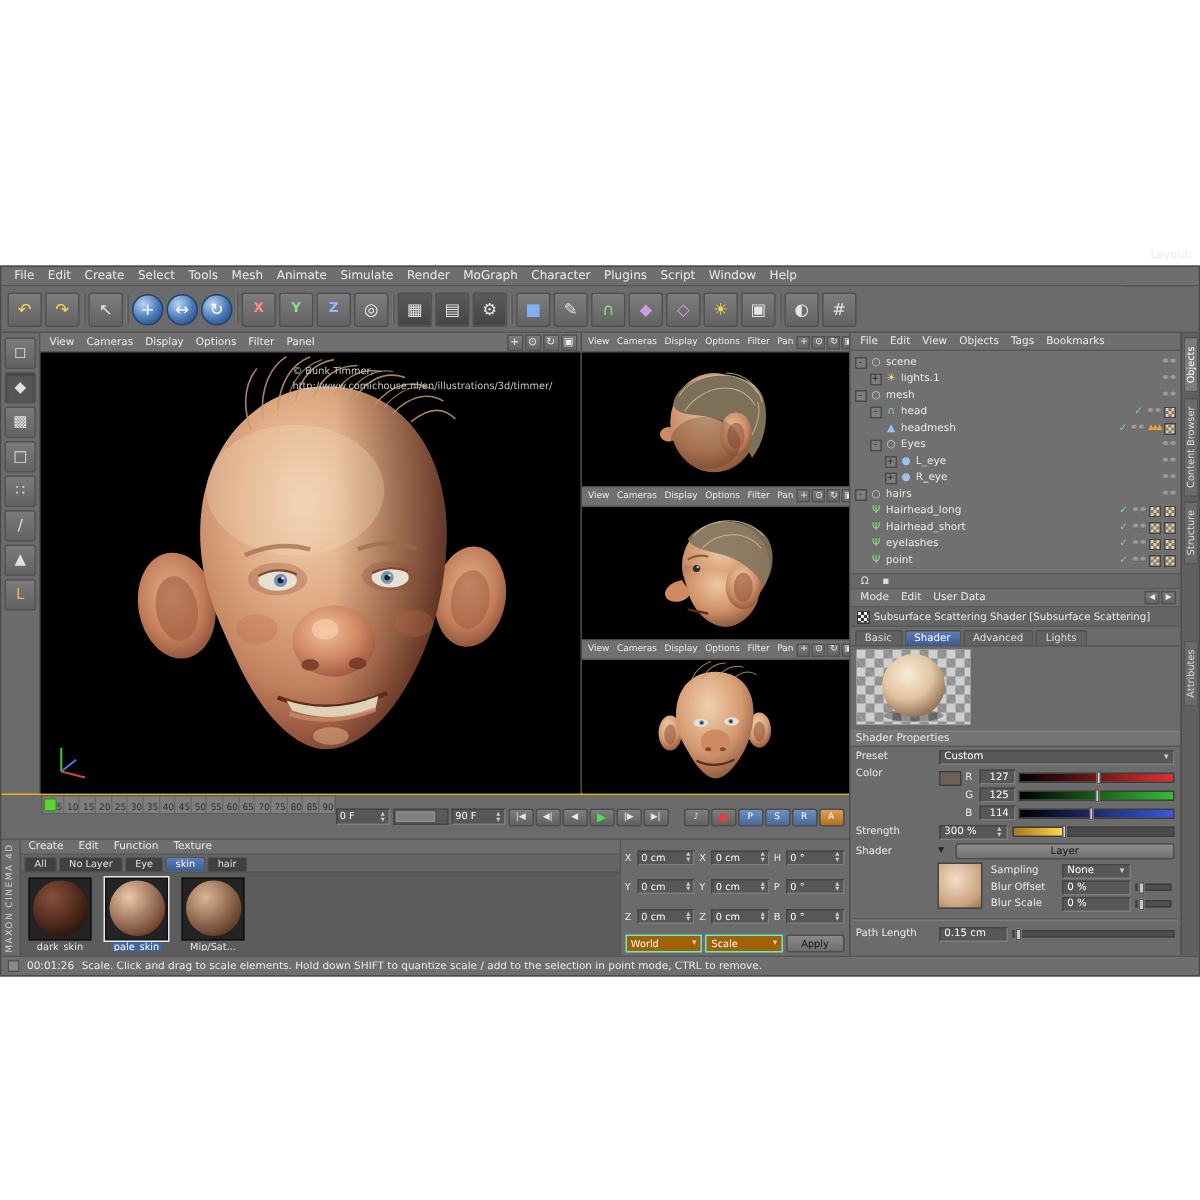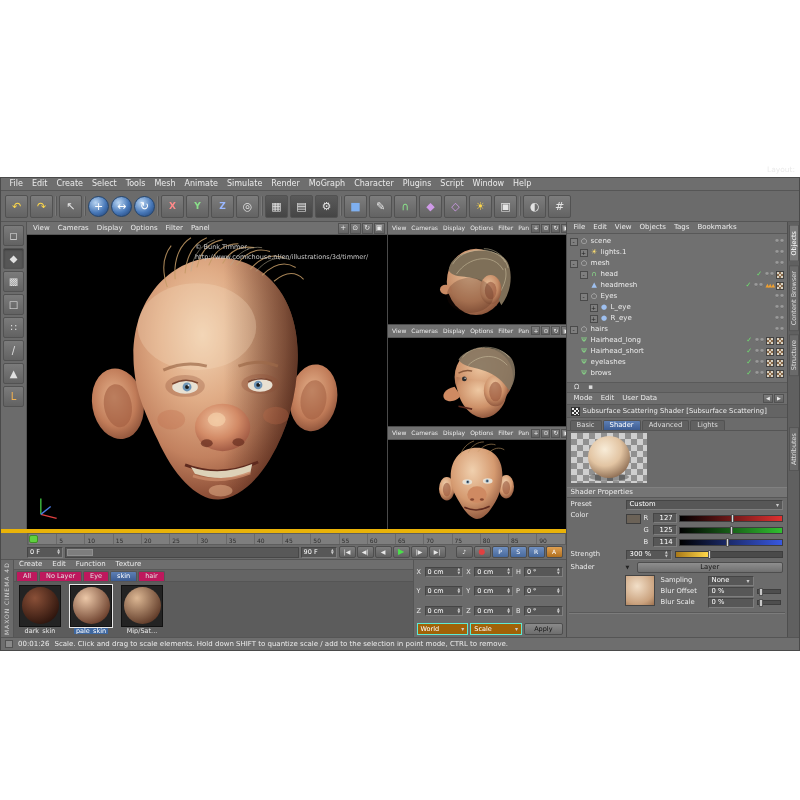--- a/index.html
+++ b/index.html
@@ -51,21 +51,21 @@
   .vp-canvas svg { display:block; width:100%; height:100%; }
   .credit { position:absolute; top:8px; left:168px; font-size:6.5px; line-height:1.5; color:#c9c9c9; }
 
   .vp-col { width:178px; display:flex; flex-direction:column; }
   .vp-small { flex:1; display:flex; flex-direction:column; border-bottom:1px solid #4a4a4a; min-height:0; }
   .vp-small:last-child { border-bottom:none; }
   .vp-small .vmitem { padding:0 2.5px; font-size:6px; }
   .vp-small .vpi { width:9px; height:9px; font-size:6px; }
 
   
-  .timeline { height:30px; padding-left:26px; background:#6b6b6b; border-top:4px solid #eab308; display:flex; flex-direction:column; }
+  .timeline { height:30px; padding-left:26px; background:#6b6b6b; border-top:1px solid #eab308; display:flex; }
   .ruler { height:13px; background:#7e7e7e; border:1px solid #5e5e5e; position:relative; display:flex; overflow:hidden; color:#2e2e2e; }
   .tick { flex:1; font-size:6px; padding-left:2px; border-left:1px solid #6a6a6a; display:flex; align-items:flex-end; }
   .playhead { position:absolute; left:1px; top:1px; bottom:1px; width:9px; background:#5fd13f; border:1px solid #3d8f26; border-radius:2px; }
   .transport { flex:1; display:flex; align-items:center; gap:2px; padding:1px 3px 1px 0; }
   .tfield { width:36px; height:11px; background:#575757; border:1px solid #454545; border-bottom-color:#7e7e7e; border-right-color:#7e7e7e;
             display:flex; align-items:center; justify-content:space-between; padding:0 2px; font-size:6.5px; color:#fff; }
   .spincol { display:flex; flex-direction:column; font-size:3.5px; line-height:3.5px; color:#ccc; }
   .tslider { flex:1; height:11px; background:#585858; border:1px solid #474747; position:relative; }
   .tslider i { position:absolute; left:1px; top:1px; width:26px; height:7px; background:#7e7e7e; border:1px solid #8f8f8f; }
   .tbtn2 { width:17px; height:12px; display:flex; align-items:center; justify-content:center; font-size:6px; color:#e8e8e8;
@@ -76,21 +76,21 @@
   .tbtn2.torange { background:linear-gradient(#e0a050,#b07020); color:#fff; }
 
   
   .bottomrow { height:78px; display:flex; border-top:1px solid #555; }
   .brand { width:13px; background:#6b6b6b; border-right:1px solid #555; display:flex; align-items:center; justify-content:center; }
   .brand-text { writing-mode:vertical-rl; transform:rotate(180deg); font-size:6px; letter-spacing:1px; color:#d2d2d2; display:flex; gap:3px; }
   .materials { flex:1; display:flex; flex-direction:column; border-right:1px solid #555; min-width:0; }
   .mat-menu { height:11px; display:flex; align-items:center; background:#6e6e6e; border-bottom:1px solid #585858; font-size:7px; }
   .mat-menu .mitem { padding:0 5px; }
   .mat-tabs { height:12px; display:flex; align-items:flex-end; gap:1px; padding:0 2px; background:#646464; border-bottom:1px solid #555; font-size:6.5px; }
-  .mtab { padding:1px 6px; background:#be185d; border:1px solid #555; border-bottom:none; border-radius:2px 2px 0 0; color:#e0e0e0; }
+  .mtab { padding:1px 6px; background:#404040; border:1px solid #555; border-bottom:none; border-radius:2px 2px 0 0; color:#e0e0e0; }
   .mtab.active { background:linear-gradient(#5d7fb5,#3c5c92); color:#fff; }
   .mat-list { flex:1; display:flex; gap:5px; padding:3px 3px; background:#5c5c5c; align-items:flex-start; }
   .mat-item { display:flex; flex-direction:column; align-items:center; width:46px; }
   .mat-thumb { width:42px; height:42px; background:#232323; border:1px solid #111; display:flex; align-items:center; justify-content:center; }
   .mat-item.selected .mat-thumb { outline:1px solid #e8e8e8; }
   .mat-sphere { width:37px; height:37px; border-radius:50%; background:radial-gradient(circle at 35% 30%,var(--c1),var(--c2) 78%,#0c0604); }
   .mat-name { font-size:6.5px; color:#e8e8e8; margin-top:1px; padding:0 2px; white-space:nowrap; overflow:hidden; max-width:46px; }
   .mat-item.selected .mat-name { background:#3f68a0; color:#fff; }
 
   .coords { width:152px; background:#6b6b6b; display:flex; flex-direction:column; padding:3px 3px 2px; gap:3px; }
@@ -991,21 +991,21 @@
                 <span class="dots"><i></i><i></i></span>
 
                 <span class="tag-tex"></span>
                 <span class="tag-tex"></span>
               </span>
             </div>
             <div class="trow">
               <span class="indent" style="width: 10px;"></span>
 
               <span class="oicon ic-green">Ψ</span>
-              <span class="olabel">brows</span>
+              <span class="olabel">point</span>
               <span class="ocols">
                 <span class="check">✓</span>
                 <span class="dots"><i></i><i></i></span>
 
                 <span class="tag-tex"></span>
                 <span class="tag-tex"></span>
               </span>
             </div>
           </div>
         <div class="om-foot">
@@ -1134,20 +1134,27 @@
               <span class="afield sm">0 %</span>
               <span class="mini-slider">
                   <i></i>
                 </span>
             </div>
           </div>
         </div>
 
         <div class="am-divider"></div>
 
+        <div class="arow">
+          <span class="alabel">Path Length</span>
+          <span class="afield sm">0.15 cm</span>
+          <span class="mini-slider">
+              <i></i>
+            </span>
+        </div>
 
         <div class="am-fill"></div>
       </div>
 
       <div class="side-tabs">
 
       <span class="stab active">Objects</span>
           <span class="stab">Content Browser</span>
           <span class="stab">Structure</span>
           <span class="stab gap">Attributes</span>

